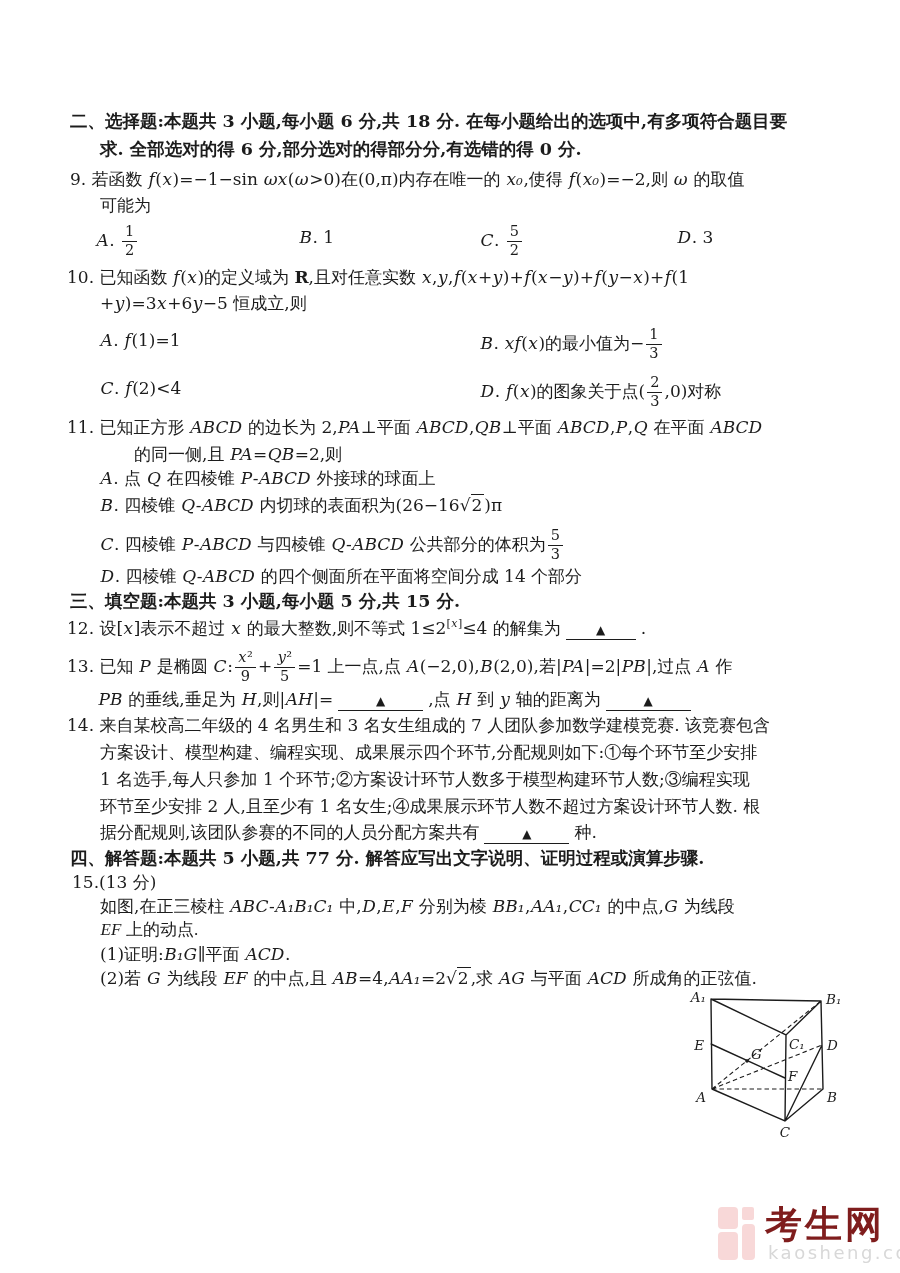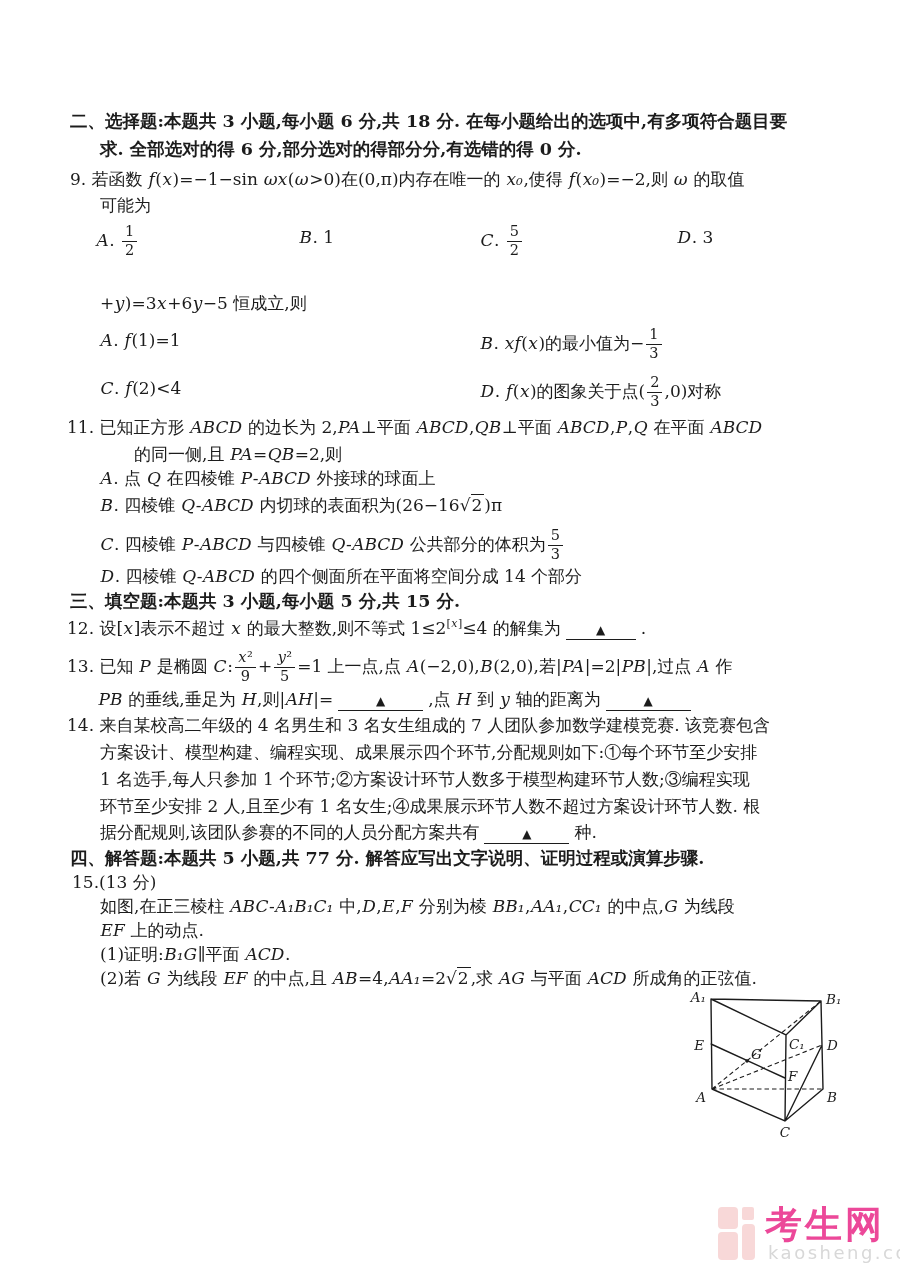--- a/index.html
+++ b/index.html
@@ -39,20 +39,21 @@
     <div class="line" style="left: 84px; top: 224px;"><i>A</i>. <span class="frac">
         <span class="fn">1</span>
         <span class="fd">2</span>
       </span></div>
     <div class="line" style="left: 287px; top: 224px;"><i>B</i>. 1</div>
     <div class="line" style="left: 468px; top: 224px;"><i>C</i>. <span class="frac">
         <span class="fn">5</span>
         <span class="fd">2</span>
       </span></div>
     <div class="line" style="left: 665px; top: 224px;"><i>D</i>. 3</div>
+    <div class="line" style="left: 55px; top: 264px;">10. 已知函数 <i>f</i>(<i>x</i>)的定义域为 <b>R</b>,且对任意实数 <i>x</i>,<i>y</i>,<i>f</i>(<i>x</i>+<i>y</i>)+<i>f</i>(<i>x</i>−<i>y</i>)+<i>f</i>(<i>y</i>−<i>x</i>)+<i>f</i>(1</div>
     <div class="line" style="left: 88px; top: 290px;">+<i>y</i>)=3<i>x</i>+6<i>y</i>−5 恒成立,则</div>
     <div class="line" style="left: 88px; top: 327px;"><i>A</i>. <i>f</i>(1)=1</div>
     <div class="line" style="left: 468px; top: 327px;"><i>B</i>. <i>xf</i>(<i>x</i>)的最小值为−<span class="frac">
         <span class="fn">1</span>
         <span class="fd">3</span>
       </span></div>
     <div class="line" style="left: 88px; top: 375px;"><i>C</i>. <i>f</i>(2)&lt;4</div>
     <div class="line" style="left: 468px; top: 375px;"><i>D</i>. <i>f</i>(<i>x</i>)的图象关于点(<span class="frac">
         <span class="fn">2</span>
         <span class="fd">3</span>
@@ -77,21 +78,21 @@
       </span>=1 上一点,点 <i>A</i>(−2,0),<i>B</i>(2,0),若|<i>PA</i>|=2|<i>PB</i>|,过点 <i>A</i> 作</div>
     <div class="line" style="left: 86px; top: 686px;"><i>PB</i> 的垂线,垂足为 <i>H</i>,则|<i>AH</i>|=<span class="blank" style="width:85px">▲</span>,点 <i>H</i> 到 <i>y</i> 轴的距离为<span class="blank" style="width:85px">▲</span></div>
     <div class="line" style="left: 55px; top: 712px;">14. 来自某校高二年级的 4 名男生和 3 名女生组成的 7 人团队参加数学建模竞赛. 该竞赛包含</div>
     <div class="line" style="left: 88px; top: 739px;">方案设计、模型构建、编程实现、成果展示四个环节,分配规则如下:①每个环节至少安排</div>
     <div class="line" style="left: 88px; top: 766px;">1 名选手,每人只参加 1 个环节;②方案设计环节人数多于模型构建环节人数;③编程实现</div>
     <div class="line" style="left: 88px; top: 793px;">环节至少安排 2 人,且至少有 1 名女生;④成果展示环节人数不超过方案设计环节人数. 根</div>
     <div class="line" style="left: 88px; top: 819px;">据分配规则,该团队参赛的不同的人员分配方案共有<span class="blank" style="width:85px">▲</span>种.</div>
     <div class="line bold" style="left: 58px; top: 845px;">四、解答题:本题共 5 小题,共 77 分. 解答应写出文字说明、证明过程或演算步骤.</div>
     <div class="line" style="left: 60px; top: 869px;">15.(13 分)</div>
     <div class="line" style="left: 88px; top: 893px;">如图,在正三棱柱 <i>ABC</i>-<i>A₁B₁C₁</i> 中,<i>D</i>,<i>E</i>,<i>F</i> 分别为棱 <i>BB₁</i>,<i>AA₁</i>,<i>CC₁</i> 的中点,<i>G</i> 为线段</div>
-    <div class="line" style="left: 88px; top: 917px;"><i>EF</i> 上的动点.</div>
+    <div class="line" style="left: 88px; top: 917px; font-family: Liberation Serif, serif;"><i>EF</i> 上的动点.</div>
     <div class="line" style="left: 88px; top: 941px;">(1)证明:<i>B₁G</i>∥平面 <i>ACD</i>.</div>
     <div class="line" style="left: 88px; top: 965px;">(2)若 <i>G</i> 为线段 <i>EF</i> 的中点,且 <i>AB</i>=4,<i>AA₁</i>=2<span class="sqrt">√<span class="rb">2</span></span>,求 <i>AG</i> 与平面 <i>ACD</i> 所成角的正弦值.</div>
   </div>
 
 <svg id="figure" width="180" height="160" viewBox="680 985 180 160">
   <g stroke="#1c1c1c" stroke-width="1.4" fill="none" stroke-linecap="round">
     <path d="M711 999 L821 1001 M711 999 L786 1035 L821 1001 M711 999 L712 1089 M821 1001 L823 1089 M786 1035 L785 1121 M712 1089 L785 1121 L823 1089 M785 1121 L822 1045 M711 1044 L785 1078"></path>
   </g>
   <g stroke="#1c1c1c" stroke-width="1.1" fill="none" stroke-dasharray="4.5 3">
     <path d="M712 1089 L823 1089 M712 1089 L822 1045 M712 1089 L821 1001"></path>
@@ -109,15 +110,15 @@
   <text x="785" y="1137" text-anchor="middle">C</text>
 </svg>
 
 <div class="watermark">
   <svg class="wm-logo" width="46" height="60" viewBox="0 0 46 60">
     <rect x="3" y="3" width="20" height="22" rx="4" fill="#f8d8d8"></rect>
     <rect x="3" y="28" width="20" height="28" rx="4" fill="#f8d8d8"></rect>
     <rect x="27" y="3" width="12" height="13" rx="2" fill="#f8d8d8"></rect>
     <rect x="27" y="20" width="13" height="36" rx="4" fill="#f8d8d8"></rect>
   </svg>
-  <div class="wm-cn" style="color: #ec4899;">考生网</div>
+  <div class="wm-cn" style="color: #7f1d1d;">考生网</div>
   <div class="wm-en" style="color: rgb(216, 216, 216);">kaosheng.com</div>
 </div>
 
 </body></html>

